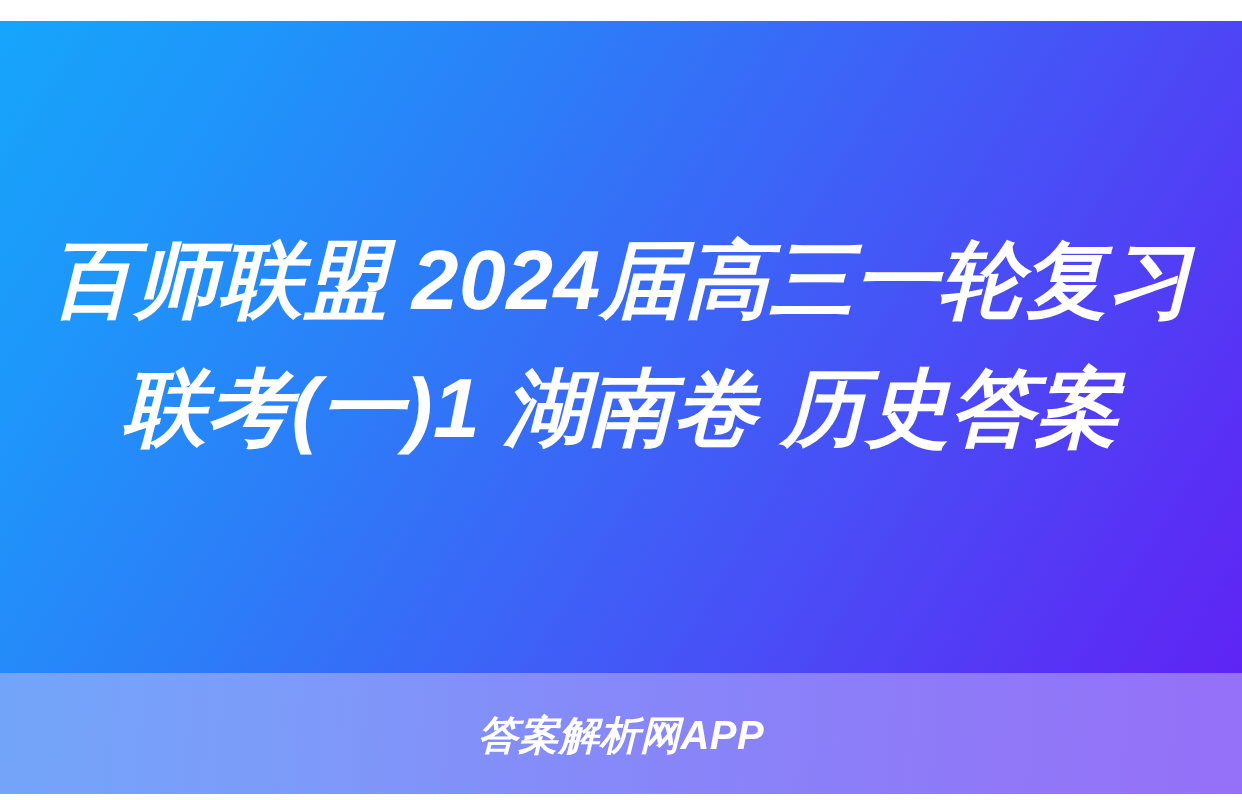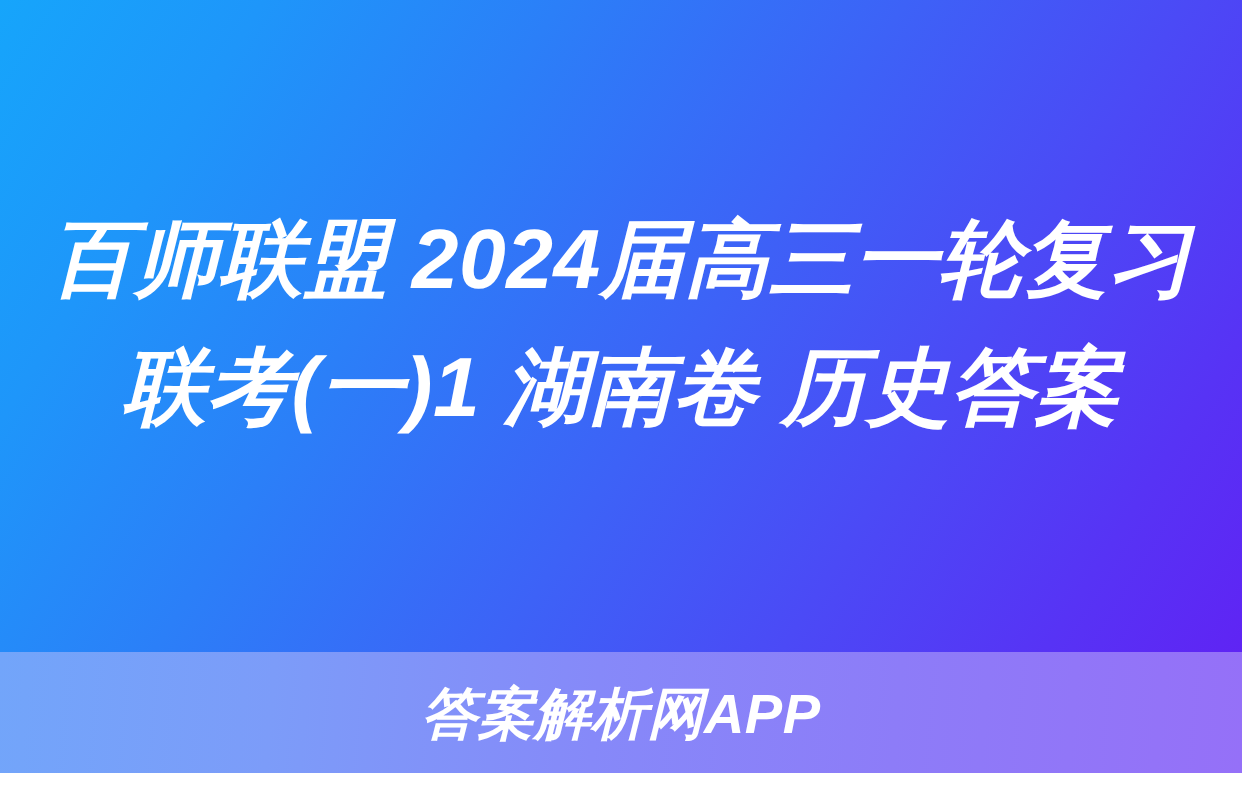--- a/index.html
+++ b/index.html
@@ -35,20 +35,21 @@
                 #2B7FF8 34%,
                 #3D62F7 55%,
                 #4B4AF6 72%,
                 #5733F5 88%,
                 #5F24F4 100%);
     display: flex;
     align-items: center;
     justify-content: center;
     box-sizing: border-box;
     padding: 0 48px;
+    margin-top: 21px;
   }
 
   .hero-title {
     width: 100%;
     text-align: center;
     color: #ffffff;
     font-size: 84px;
     line-height: 1.52;
     font-weight: 700;
     font-style: italic;
@@ -70,21 +71,21 @@
                 #8689F9 48%,
                 #8D7CF8 72%,
                 #9570F8 100%);
     display: flex;
     align-items: center;
     justify-content: center;
   }
 
   .brand-text {
     color: #ffffff;
-    font-size: 56px;
+    font-size: 40px;
     font-weight: 700;
     font-style: italic;
     letter-spacing: 0.5px;
     line-height: 1;
     transform: translateY(1px);
   }
 </style>
 </head>
 <body>
 

